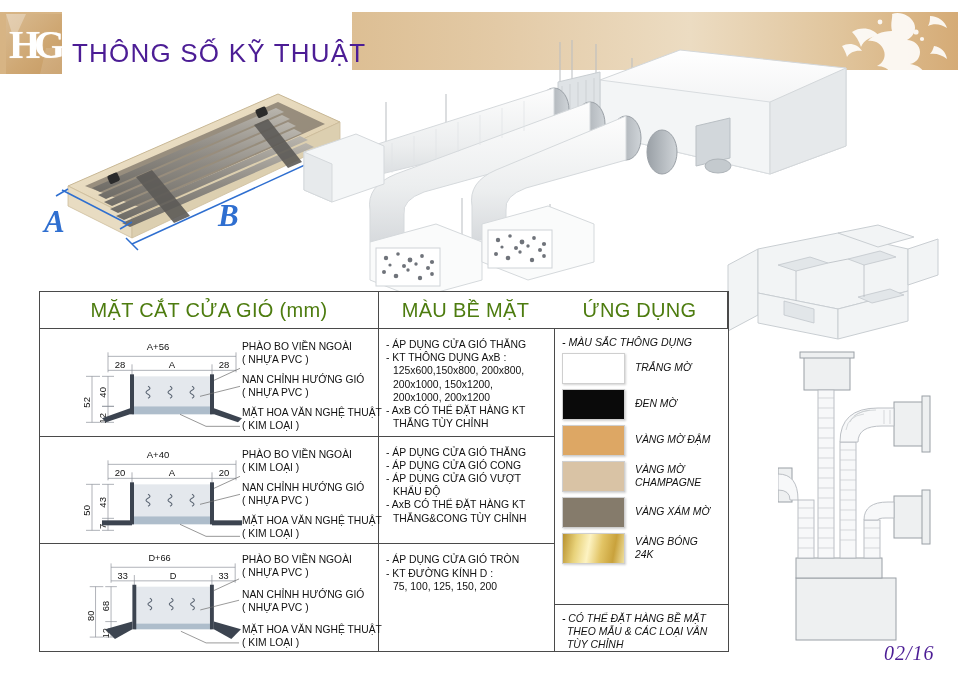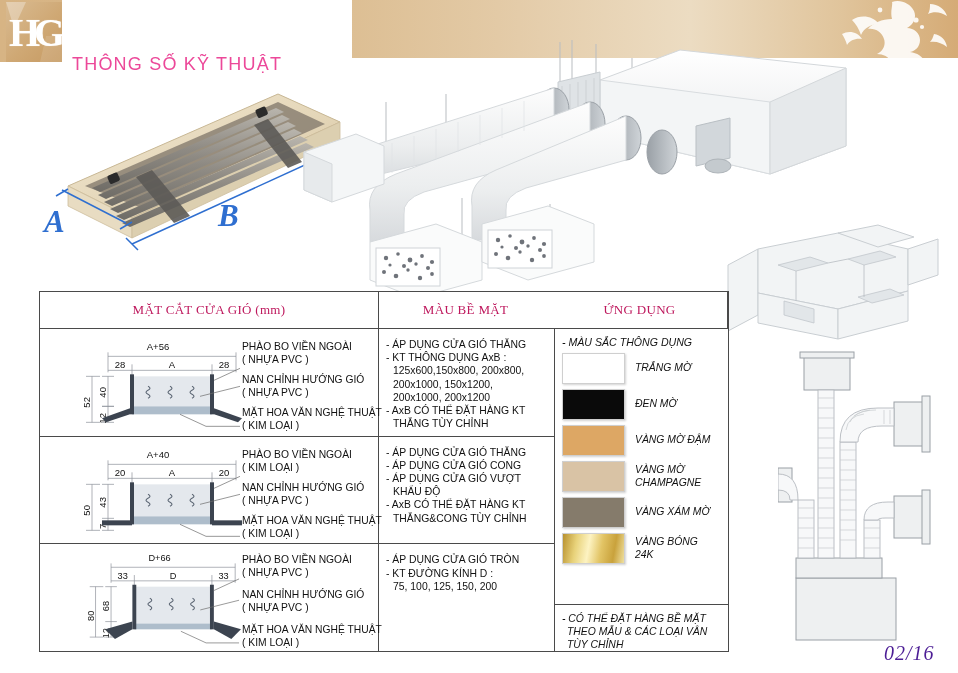--- a/index.html
+++ b/index.html
@@ -1,47 +1,47 @@
 <!DOCTYPE html>
 <html><head>
 <meta charset="utf-8">
 <style>
   html,body{margin:0;padding:0;}
   body{width:958px;height:673px;background:#fff;font-family:"Liberation Sans",sans-serif;overflow:hidden;position:relative;}
 
   
-  .header{position:absolute;left:0;top:0;width:958px;height:66px;}
+  .header{position:absolute;left:0;top:12px;width:958px;height:66px;}
   .hdr-band{position:absolute;left:0;top:0;width:958px;height:62px;
     background:linear-gradient(90deg,#d7b484 0%,#d9b889 28%,#e3caa6 52%,#ecdcc2 72%,#e0c49b 88%,#d5ab76 100%);}
   .hdr-white-left{position:absolute;left:62px;top:0;width:290px;height:62px;background:#ffffff;}
   .logo-box{position:absolute;left:6px;top:2px;width:56px;height:60px;
     background:linear-gradient(135deg,#d9bb92 0%,#cfa874 55%,#c69a62 100%);overflow:hidden;}
   .logo-mono{position:absolute;left:0;top:0;width:56px;height:60px;color:#fff;
     font-family:"Liberation Serif",serif;font-weight:bold;font-size:40px;letter-spacing:-6px;
     display:flex;align-items:center;justify-content:center;text-shadow:0 0 1px rgba(255,255,255,.6);}
-  .hdr-title{position:absolute;left:72px;top:26px;font-size:18px;letter-spacing:1.2px;color:#ec4899;white-space:nowrap;margin-top:28px;}
+  .hdr-title{position:absolute;left:72px;top:26px;font-size:26px;letter-spacing:1.2px;color:#4c1d95;white-space:nowrap;}
   .ornament{position:absolute;right:4px;top:0;width:120px;height:62px;opacity:.95;}
 
   
   .hdr-wedge{position:absolute;left:352px;top:58px;width:606px;height:10px;background:#fff;}
 
   
   .photo{position:absolute;left:40px;top:78px;width:340px;height:200px;}
   .dim-label{position:absolute;color:#2f6fd0;font-family:"Liberation Serif",serif;font-style:italic;font-weight:bold;font-size:31px;}
 
   
   .hvac{position:absolute;left:300px;top:28px;width:560px;height:270px;}
   .floorplan{position:absolute;left:718px;top:205px;width:230px;height:140px;}
   .ductplan{position:absolute;left:778px;top:350px;width:180px;height:300px;}
 
   
   .table{position:absolute;left:39px;top:291px;width:690px;height:361px;
     border:1.6px solid #4a4a4a;background:#fff;box-sizing:border-box;display:flex;flex-direction:column;}
   .thead{display:flex;height:36px;border-bottom:1.6px solid #4a4a4a;flex:0 0 36px;}
-  .th{display:flex;align-items:center;justify-content:center;font-size:13px;color:#be185d;letter-spacing:.3px;font-family:Liberation Serif, serif;}
+  .th{display:flex;align-items:center;justify-content:center;font-size:20px;color:#4d7c0f;letter-spacing:.3px;}
   .th.c1{width:338px;border-right:1.6px solid #4a4a4a;}
   .th.c2{width:175px;border-right:1.6px solid #4a4a4a;}
   .th.c3{flex:1;}
   .tbody{display:flex;flex:1;min-height:0;}
   .col-left{width:338px;border-right:1.6px solid #4a4a4a;display:flex;flex-direction:column;}
   .col-mid{width:175px;border-right:1.6px solid #4a4a4a;display:flex;flex-direction:column;}
   .col-right{flex:1;display:flex;flex-direction:column;font-style:italic;}
 
   .rowbox{flex:1 1 0;min-height:0;position:relative;box-sizing:border-box;}
   .rowbox + .rowbox{border-top:1.4px solid #4a4a4a;}

